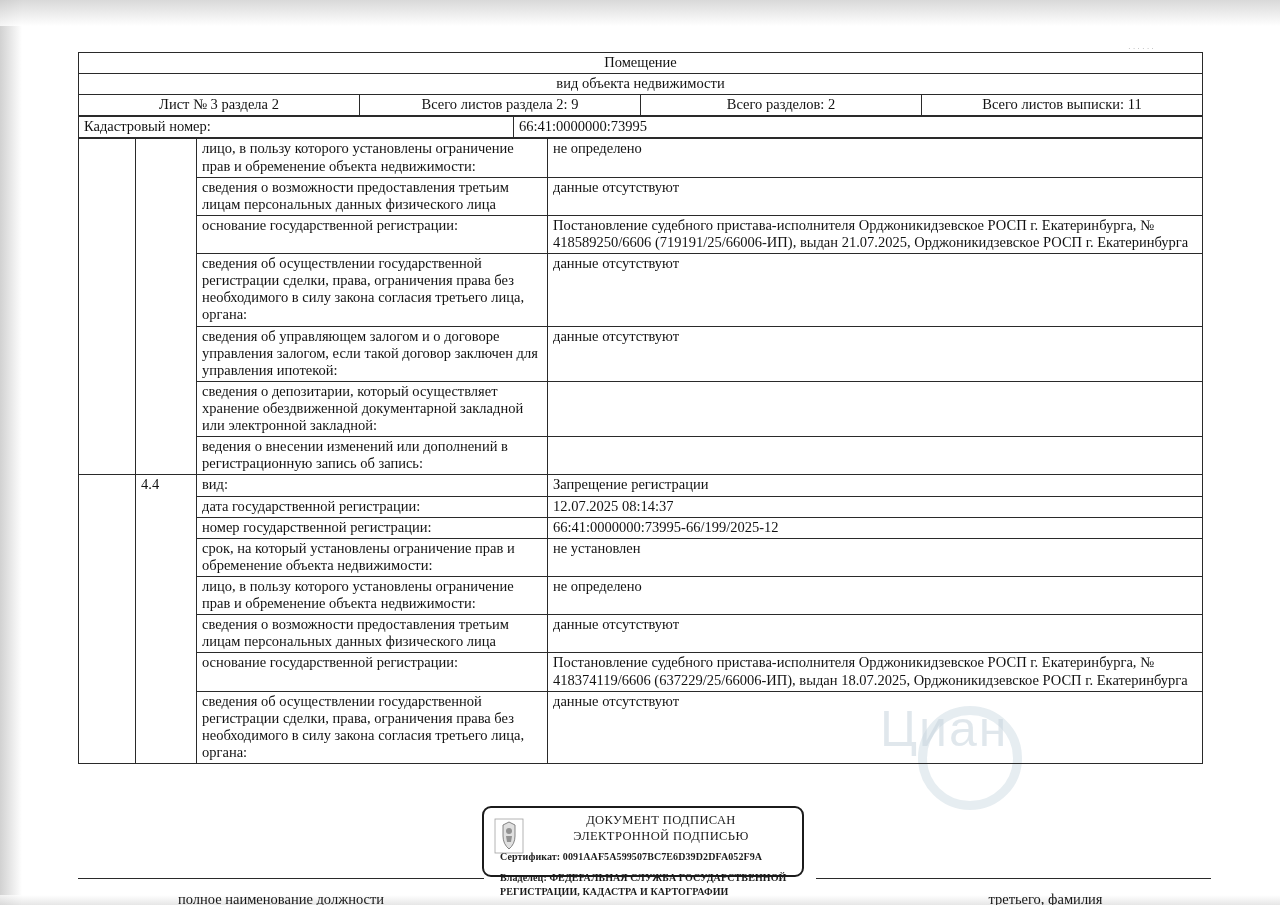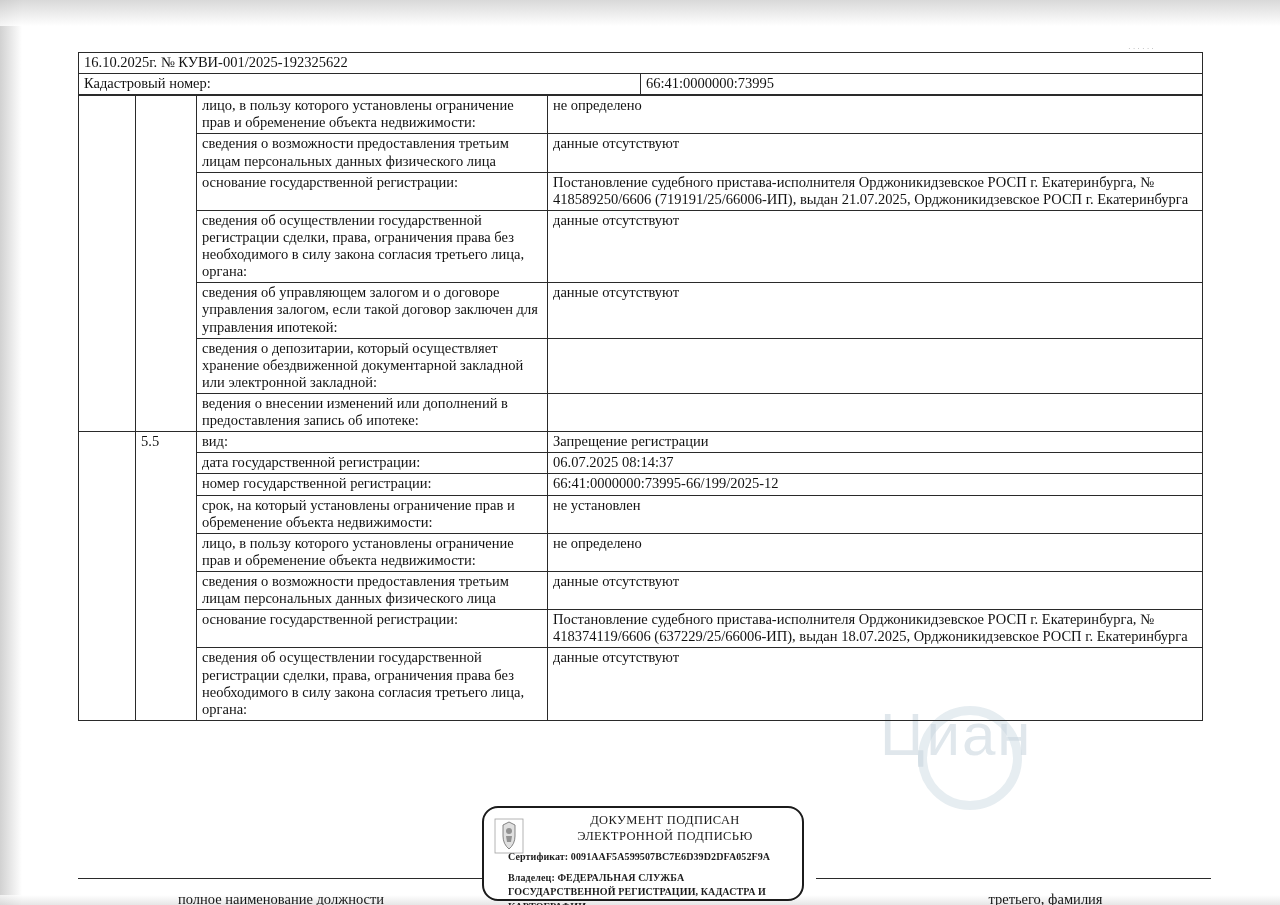--- a/index.html
+++ b/index.html
@@ -70,26 +70,26 @@
 
   .small-col { width: 46px; }
   .num-col { width: 50px; }
   .label-col { width: 340px; }
 
   .sign-wrap {
     position: absolute;
     left: 482px;
     top: 806px;
     width: 322px;
-    height: 95px;
+    height: 71px;
     border: 2px solid #1b1b1b;
-    border-radius: 16px;
+    border-radius: 9px;
     background: #ffffff;
     box-sizing: border-box;
-    padding: 5px 8px 4px 24px;
+    padding: 5px 8px 4px 16px;
   }
   .sign-emblem {
     position: absolute;
     left: 10px;
     top: 10px;
     width: 30px;
     height: 36px;
     opacity: .8;
   }
   .sign-title {
@@ -136,21 +136,21 @@
     color: #151515;
     height: 34px;
     vertical-align: middle;
   }
   table.f td.gap { border-top: none; }
 
   .watermark {
     position: absolute;
     left: 880px;
     top: 700px;
-    font-size: 60px;
+    font-size: 50px;
     color: #c8d5de;
     opacity: .55;
     font-family: "Liberation Sans", sans-serif;
     letter-spacing: 2px;
     pointer-events: none;
   }
   .wm-circle {
     position: absolute;
     left: 918px;
     top: 706px;
@@ -178,26 +178,39 @@
   <div class="scan-shade-top"></div>
   <div class="scan-shade-bottom"></div>
 
   <div class="corner-mark">······</div>
 
   <div class="wm-circle"></div>
   <div class="watermark">Циан</div>
 
   <div class="doc">
 
-
     <table class="t">
       <tbody>
-          <tr class="meta-row">
-        <td colspan="2">16.10.2025г. № КУВИ-001/2025-192325622</td>
-      </tr>
+          <tr>
+        <td class="center hdr-type" colspan="4">Помещение</td>
+      </tr>
+      <tr>
+        <td class="center hdr-sub" colspan="4">вид объекта недвижимости</td>
+      </tr>
+      <tr>
+        <td class="center" style="width:268px">Лист № 3 раздела 2</td>
+        <td class="center" style="width:288px">Всего листов раздела 2: 9</td>
+        <td class="center" style="width:272px">Всего разделов: 2</td>
+        <td class="center" style="width:297px">Всего листов выписки: 11</td>
+      </tr>
+    </tbody>
+      </table>
+
+    <table class="t">
+      <tbody>
       <tr class="meta-row">
         <td style="width:424px">Кадастровый номер:</td>
         <td>66:41:0000000:73995</td>
       </tr>
     </tbody>
       </table>
 
     <table class="t" style="">
       <tbody>
           <tr>
@@ -220,33 +233,33 @@
       </tr>
       <tr>
         <td class="label-col">сведения об управляющем залогом и о договоре управления залогом, если такой договор заключен для управления ипотекой:</td>
         <td>данные отсутствуют</td>
       </tr>
       <tr>
         <td class="label-col">сведения о депозитарии, который осуществляет хранение обездвиженной документарной закладной или электронной закладной:</td>
         <td></td>
       </tr>
       <tr>
-        <td class="label-col">ведения о внесении изменений или дополнений в предоставления запись об ипотеке:</td>
+        <td class="label-col">ведения о внесении изменений или дополнений в регистрационную запись об запись:</td>
         <td></td>
       </tr>
 
       <tr>
         <td class="small-col" rowspan="8"></td>
-        <td class="num-col" rowspan="8">5.5</td>
+        <td class="num-col" rowspan="8">4.4</td>
         <td class="label-col">вид:</td>
         <td>Запрещение регистрации</td>
       </tr>
       <tr>
         <td class="label-col">дата государственной регистрации:</td>
-        <td>06.07.2025 08:14:37</td>
+        <td>12.07.2025 08:14:37</td>
       </tr>
       <tr>
         <td class="label-col">номер государственной регистрации:</td>
         <td>66:41:0000000:73995-66/199/2025-12</td>
       </tr>
       <tr>
         <td class="label-col">срок, на который установлены ограничение прав и обременение объекта недвижимости:</td>
         <td>не установлен</td>
       </tr>
       <tr>

